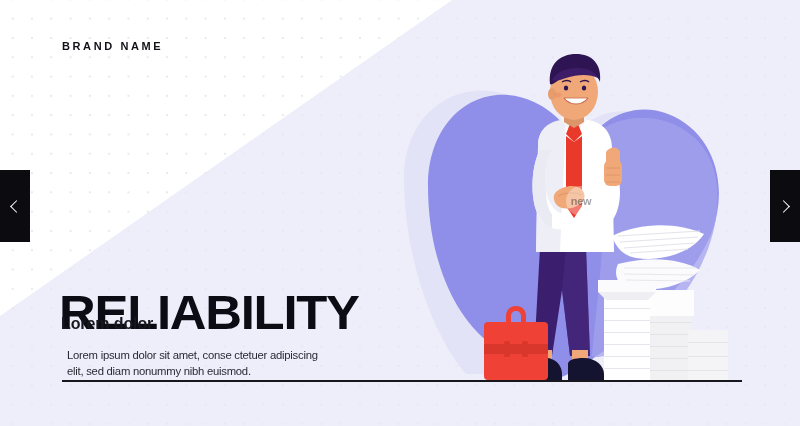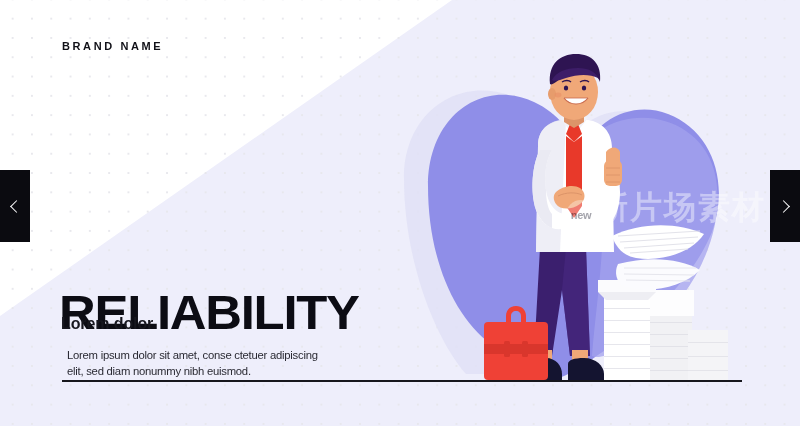--- a/index.html
+++ b/index.html
@@ -124,21 +124,22 @@
     width: 800px; height: 426px;
     pointer-events: none;
   }
 
   
   .watermark {
     position: absolute;
     left: 566px;
     top: 186px;
     display: flex;
-    align-items: flex-end;
+    align-items: center;
+    gap: 9px;
     opacity: .55;
     pointer-events: none;
   }
   .wm-badge {
     width: 30px; height: 30px;
     border-radius: 50%;
     background: rgba(255,255,255,.62);
     color: #5a5a68;
     font-size: 11px;
     font-weight: bold;
@@ -316,16 +317,15 @@
 
   <div class="nav-btn nav-prev">
     <span class="chev left"></span>
   </div>
   <div class="nav-btn nav-next">
     <span class="chev right"></span>
   </div>
 
   <div class="watermark">
     <span class="wm-badge">new</span>
-    <span class="wm-text">新片场素材</span>
   </div>
 
 </div>
 
 </body></html>

